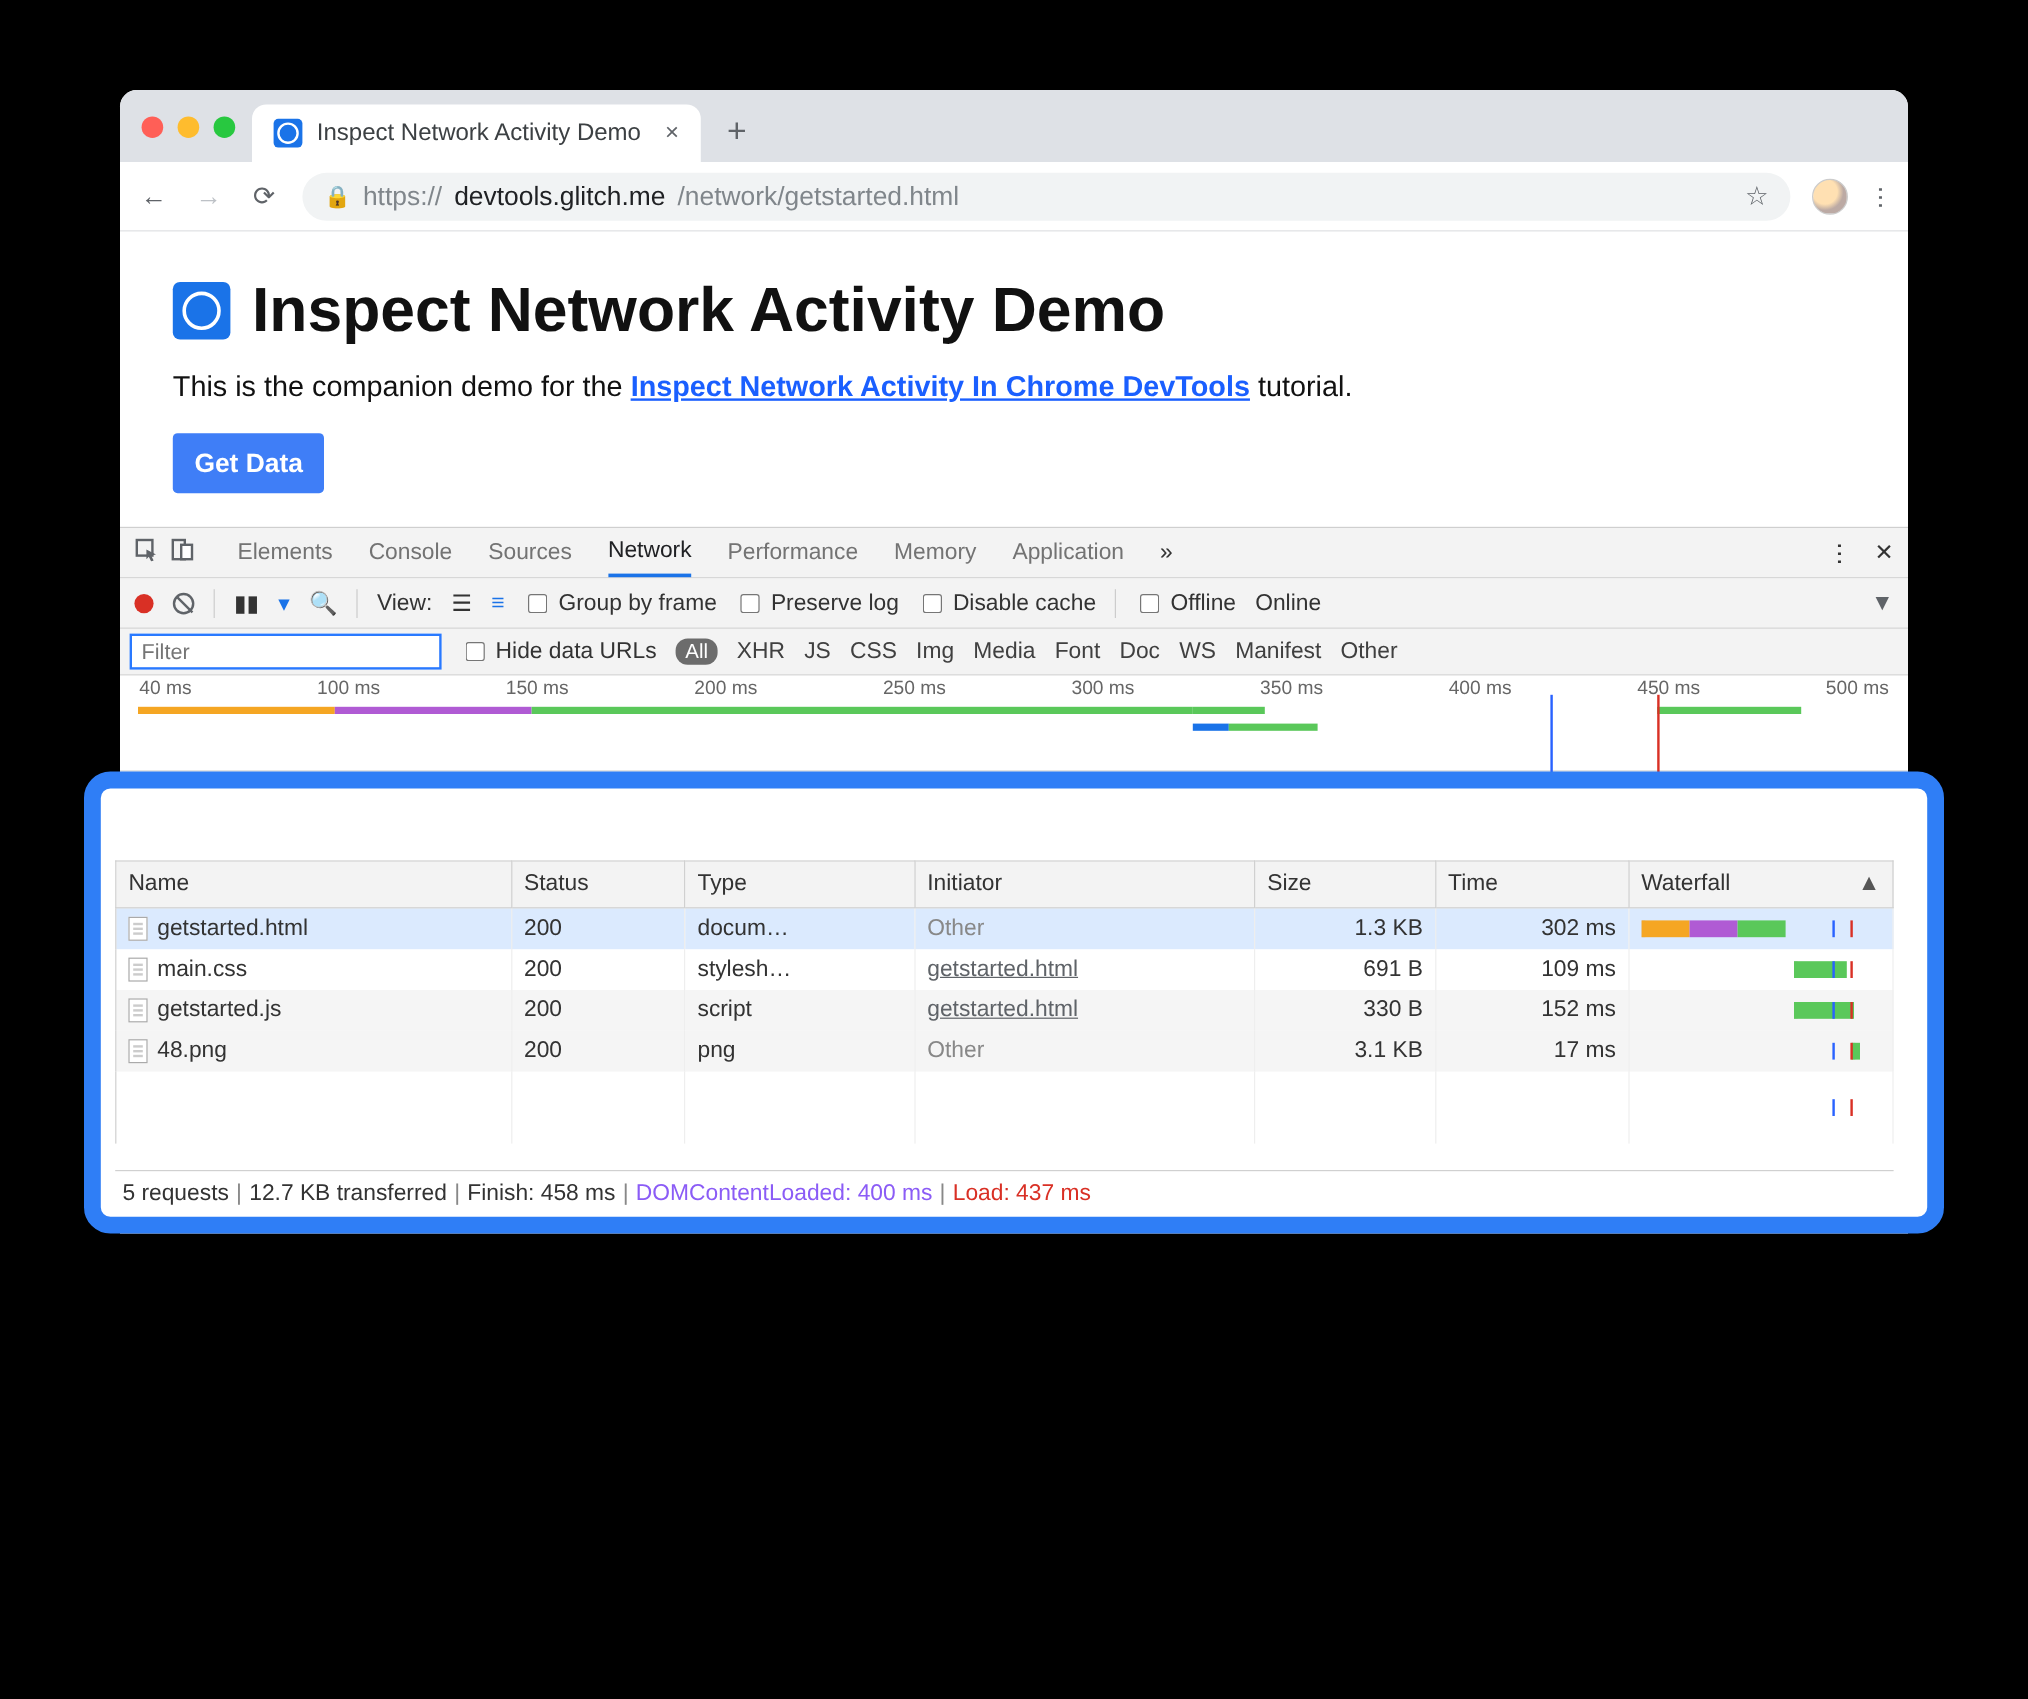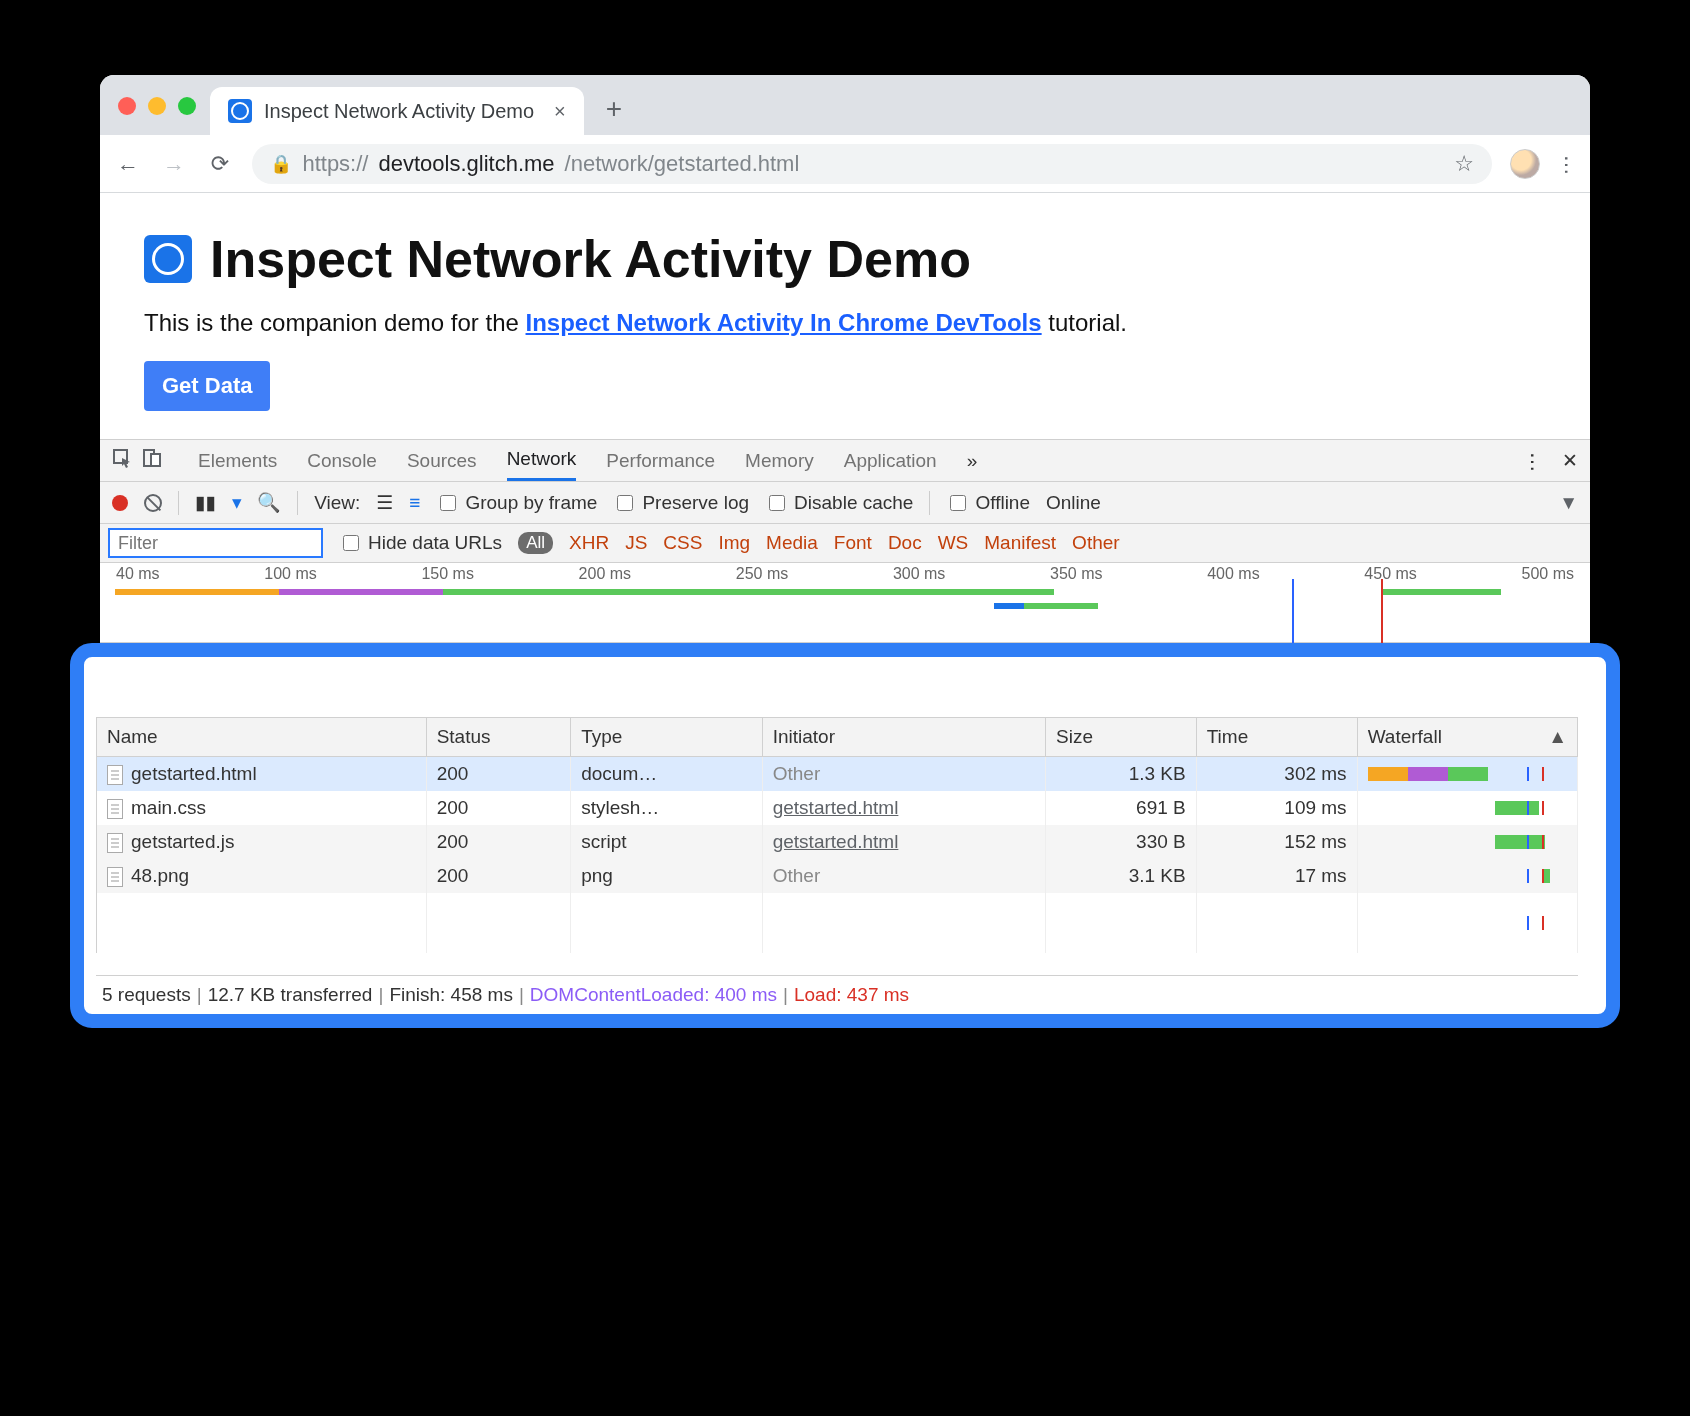--- a/index.html
+++ b/index.html
@@ -170,27 +170,27 @@
   .chk { display:flex; align-items:center; gap:6px; color:#333; }
   .chk input { width:16px; height:16px; }
   .pull { margin-left:auto; color:#5f6368;}
 
   .dt-filterbar {
     display:flex; align-items:center; gap:16px;
     background:#f3f3f3; border-bottom:1px solid #d0d0d0;
     padding: 4px 8px; font-size:19px;
   }
   input.filter {
-    width: 215px; height: 30px; border: 2px solid #2979ff; outline:none;
+    width: 260px; height: 30px; border: 2px solid #2979ff; outline:none;
     background:#fff; padding: 0 8px; font-size:18px; color:#999;
   }
   .pill-all {
     background:#6c6c6c; color:#fff; border-radius:10px; padding:1px 8px; font-size:17px;
   }
-  .typef { color:#c2410c; cursor:pointer;}
+  .typef { color:#404040; cursor:pointer;}
 
   .dt-overview {
     height: 80px; background:#fff; position:relative;
     border-bottom: 1px solid #d0d0d0;
   }
   .ov-marks {
     display:flex; justify-content:space-between;
     padding: 2px 16px; font-size:16px; color:#666;
   }
   .ov-body { position:relative; height:54px; }

